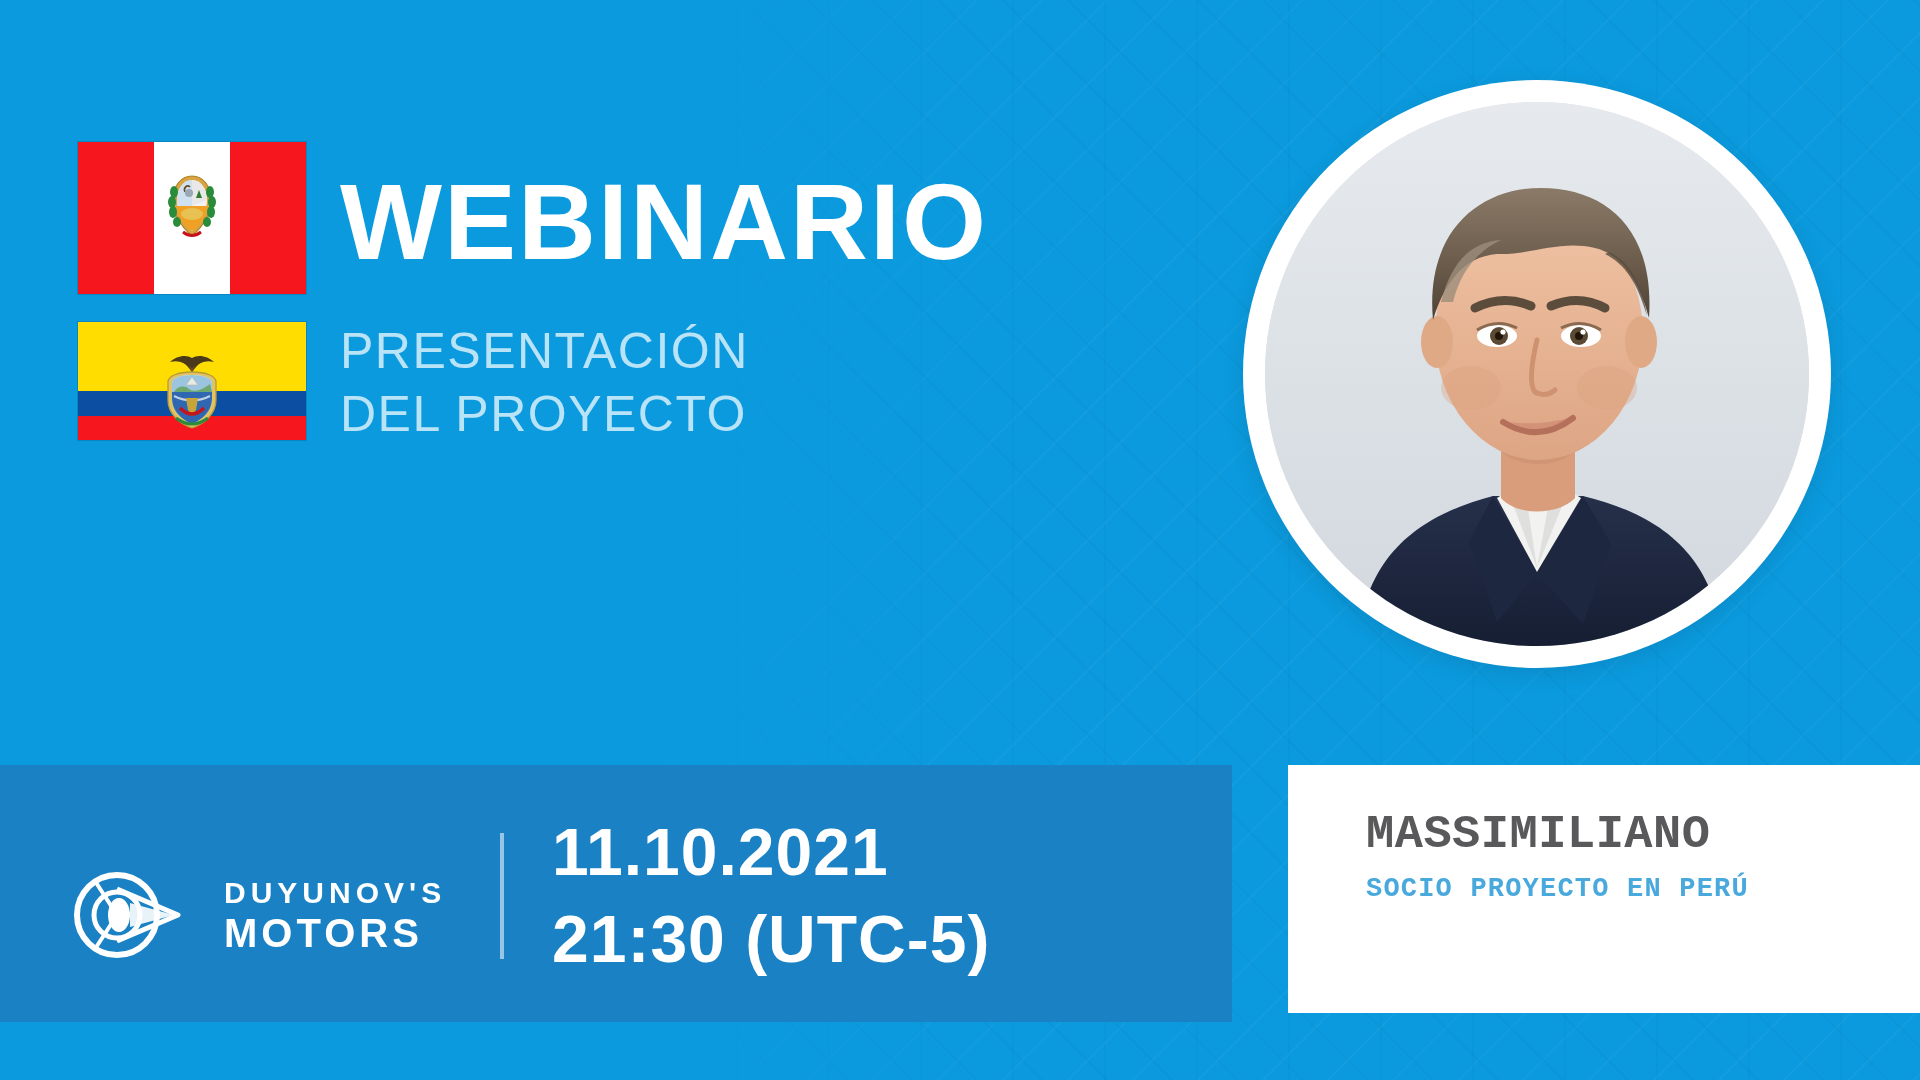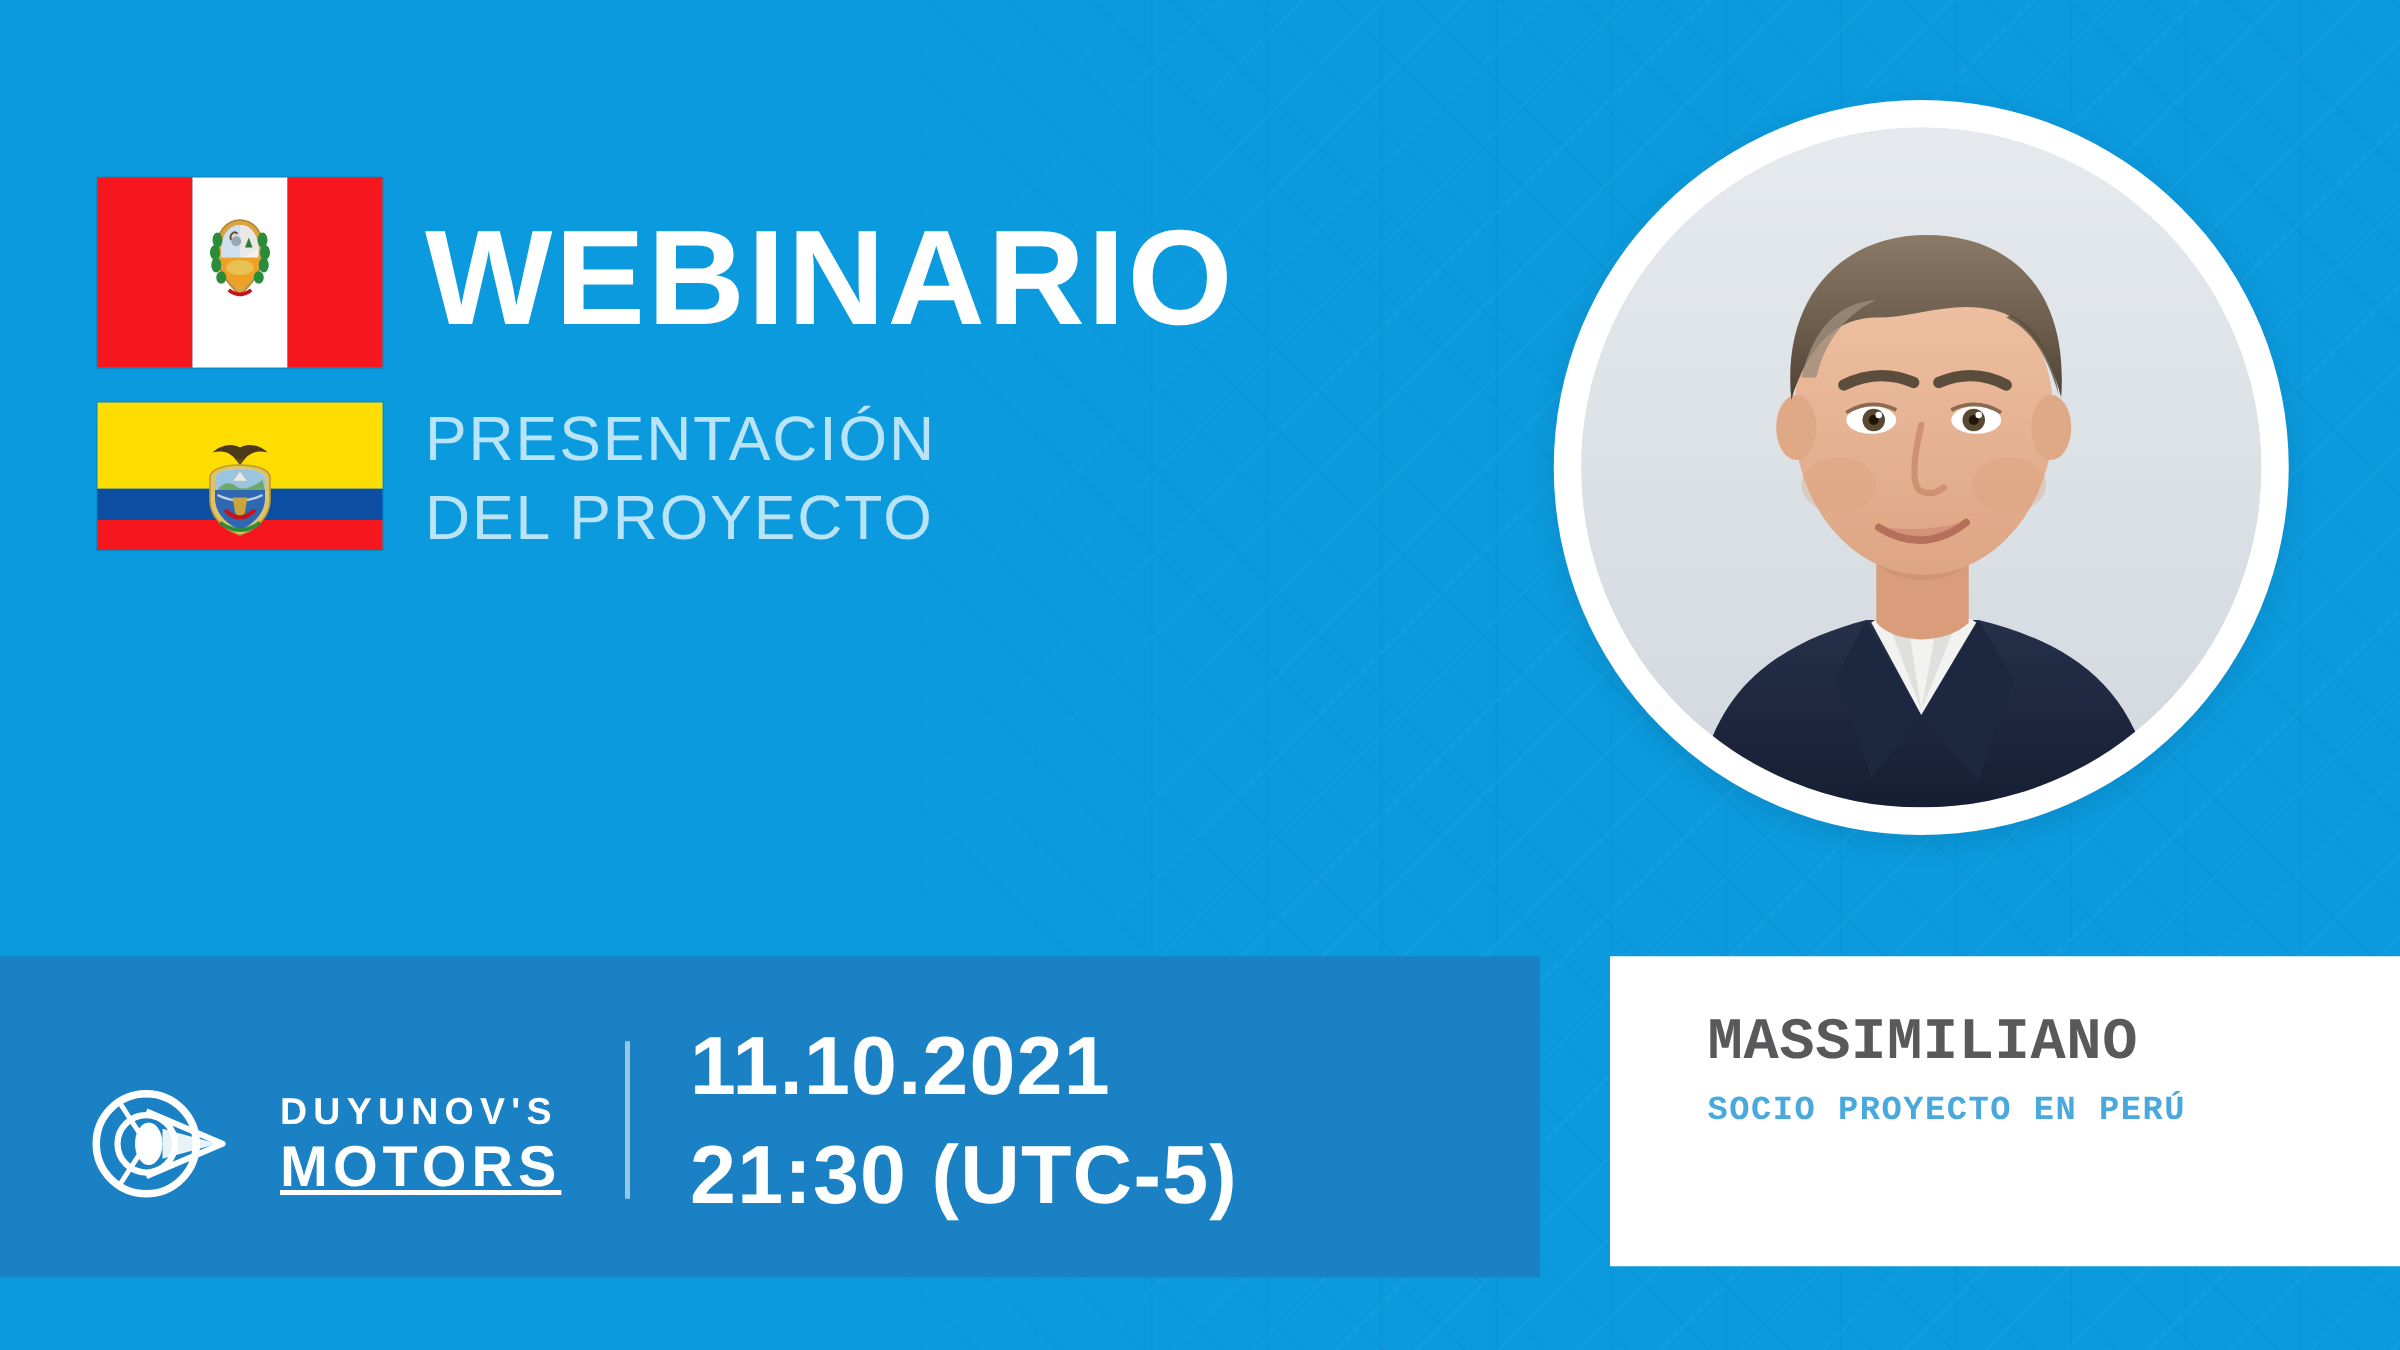--- a/index.html
+++ b/index.html
@@ -159,21 +159,21 @@
     gap: 36px;
   }
   .logo-mark { width: 118px; height: 112px; flex: 0 0 auto; }
   .logo-text {
     color: #ffffff;
     font-weight: 700;
     letter-spacing: 3px;
     line-height: 1.0;
   }
   .logo-text .l1 { display: block; font-size: 30px; letter-spacing: 5px; }
-  .logo-text .l2 { display: block; font-size: 46px; letter-spacing: 4px; margin-top: 5px; text-decoration: underline; }
+  .logo-text .l2 { display: block; font-size: 40px; letter-spacing: 4px; margin-top: 5px; }
 
   .divider {
     position: absolute;
     left: 500px;
     top: 68px;
     width: 4px;
     height: 126px;
     background: rgba(255,255,255,0.55);
   }
   .datetime {

